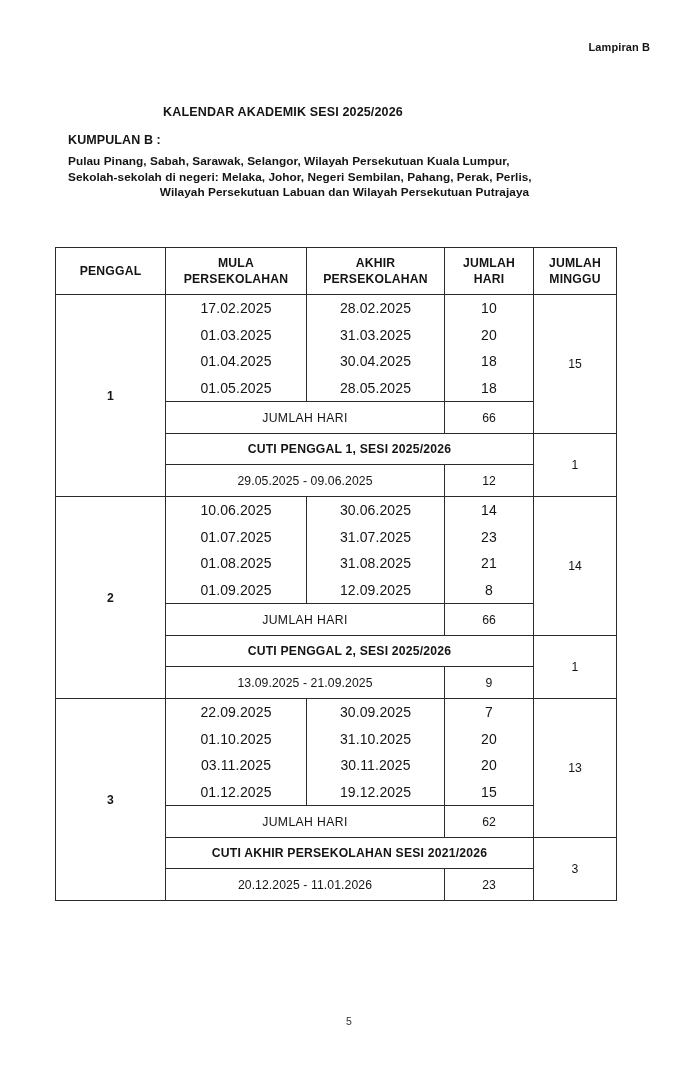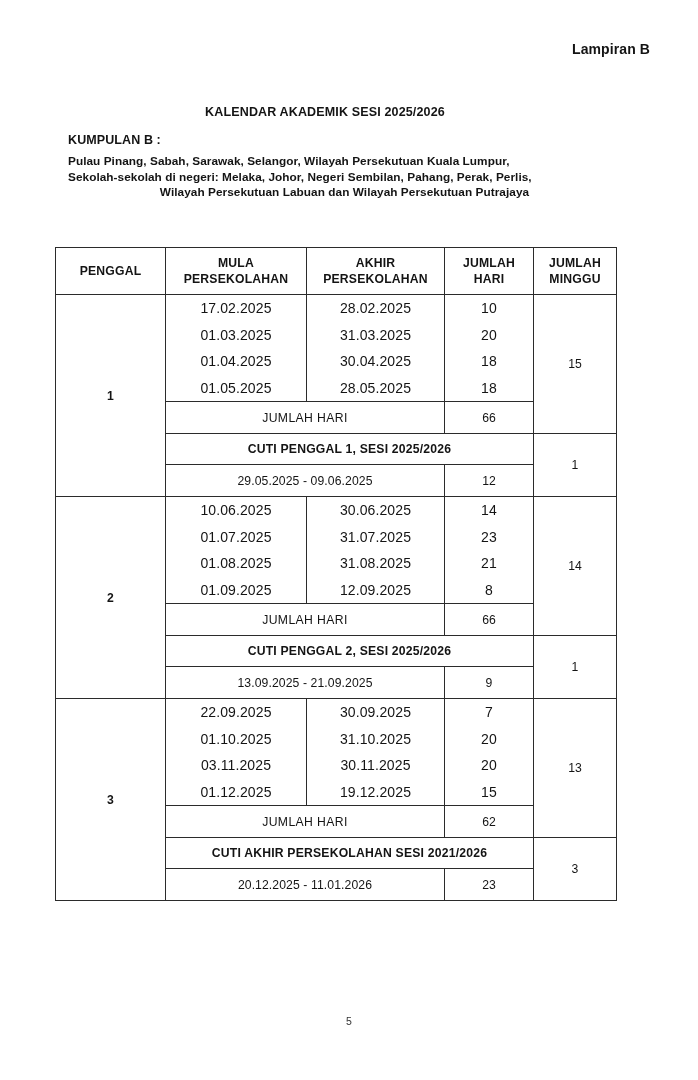--- a/index.html
+++ b/index.html
@@ -19,35 +19,34 @@
   .page {
     position: absolute;
     inset: 0;
   }
 
   
   .lampiran {
     position: absolute;
     top: 41px;
     right: 48px;
-    font-size: 14px;
+    font-size: 11px;
     font-weight: bold;
     letter-spacing: .1px;
   }
 
   .doc-title {
     position: absolute;
     top: 105px;
     left: 0;
     width: 566px;
     text-align: center;
     font-size: 12.5px;
     font-weight: bold;
     letter-spacing: .15px;
-    margin-left: 42px;
   }
 
   .kumpulan {
     position: absolute;
     top: 133px;
     left: 68px;
     font-size: 12.5px;
     font-weight: bold;
     letter-spacing: .1px;
   }

